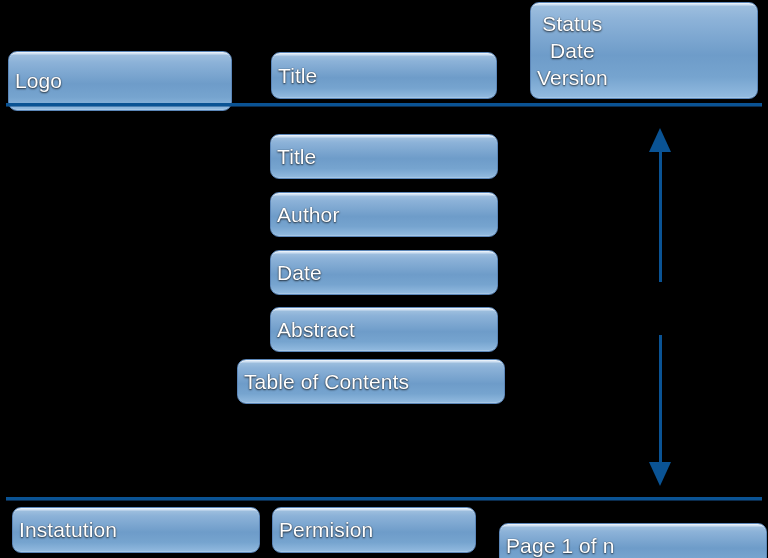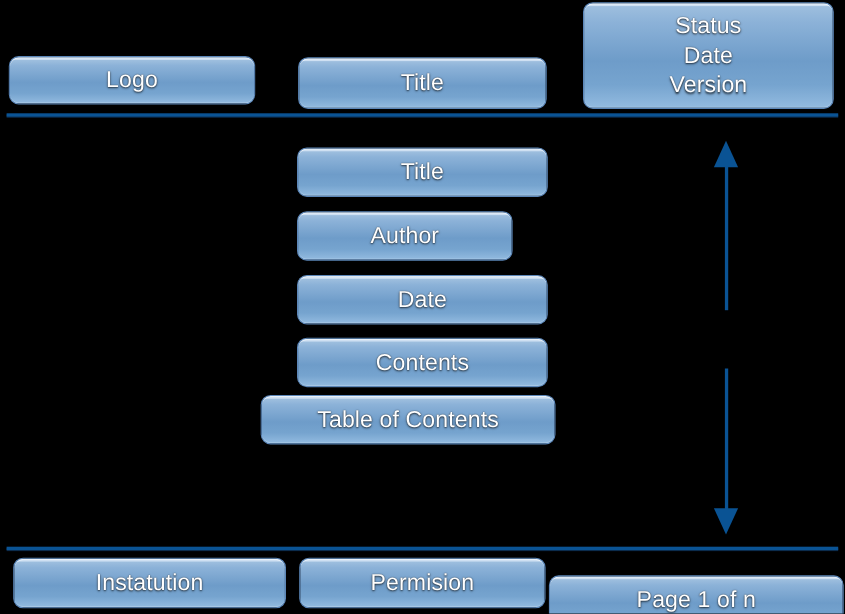--- a/index.html
+++ b/index.html
@@ -34,21 +34,20 @@
         #8cb2d8 18%,
         #6e9cc9 55%,
         #76a4cf 78%,
         #93bbe0 100%);
     box-shadow:
       0 3px 5px rgba(0,0,0,0.85),
       inset 0 1px 0 rgba(255,255,255,0.55),
       inset 0 -1px 0 rgba(255,255,255,0.20);
     display: flex;
     align-items: center;
-    justify-content: center;
     text-align: center;
   }
 
   .box .box-label {
     color: #ffffff;
     font-size: 21px;
     line-height: 1.32;
     font-weight: normal;
     letter-spacing: 0.1px;
     text-shadow:
@@ -98,44 +97,44 @@
 <body>
 
 <div id="canvas">
 
   <div class="box multiline" style="left:530px; top:2px; width:228px; height:97px;">
     <span class="box-label">Status
 Date
 Version</span>
   </div>
 
-  <div class="box" style="left:8px; top:51px; width:224px; height:44px;">
+  <div class="box" style="left:8px; top:51px; width:224px; height:60px;">
     <span class="box-label">Logo</span>
   </div>
 
   <div class="box" style="left:271px; top:52px; width:226px; height:47px;">
     <span class="box-label">Title</span>
   </div>
 
   <div class="rule" style="left:6px; top:103px; width:756px;"></div>
 
   <div class="box" style="left:270px; top:134px; width:228px; height:45px;">
     <span class="box-label">Title</span>
   </div>
 
-  <div class="box" style="left:270px; top:192px; width:196px; height:45px;">
+  <div class="box" style="left:270px; top:192px; width:228px; height:45px;">
     <span class="box-label">Author</span>
   </div>
 
   <div class="box" style="left:270px; top:250px; width:228px; height:45px;">
     <span class="box-label">Date</span>
   </div>
 
   <div class="box" style="left:270px; top:307px; width:228px; height:45px;">
-    <span class="box-label">Contents</span>
+    <span class="box-label">Abstract</span>
   </div>
 
   <div class="box" style="left:237px; top:359px; width:268px; height:45px;">
     <span class="box-label">Table of Contents</span>
   </div>
 
   <div class="arrow-group" style="left:649px; top:128px; width:22px; height:358px;">
 
     <div class="arrow-head up" style="left:0px; top:0px;"></div>
 
@@ -145,21 +144,21 @@
 
     <div class="arrow-head down" style="left:0px; top:334px;"></div>
   </div>
 
   <div class="rule" style="left:6px; top:497px; width:756px;"></div>
 
   <div class="box" style="left:12px; top:507px; width:248px; height:46px;">
     <span class="box-label">Instatution</span>
   </div>
 
-  <div class="box" style="left:272px; top:507px; width:224px; height:46px;">
+  <div class="box" style="left:272px; top:507px; width:204px; height:46px;">
     <span class="box-label">Permision</span>
   </div>
 
   <div class="box" style="left:499px; top:507px; width:268px; height:46px;margin-top:16px;">
     <span class="box-label">Page 1 of n</span>
   </div>
 
 </div>
 
 </body></html>

